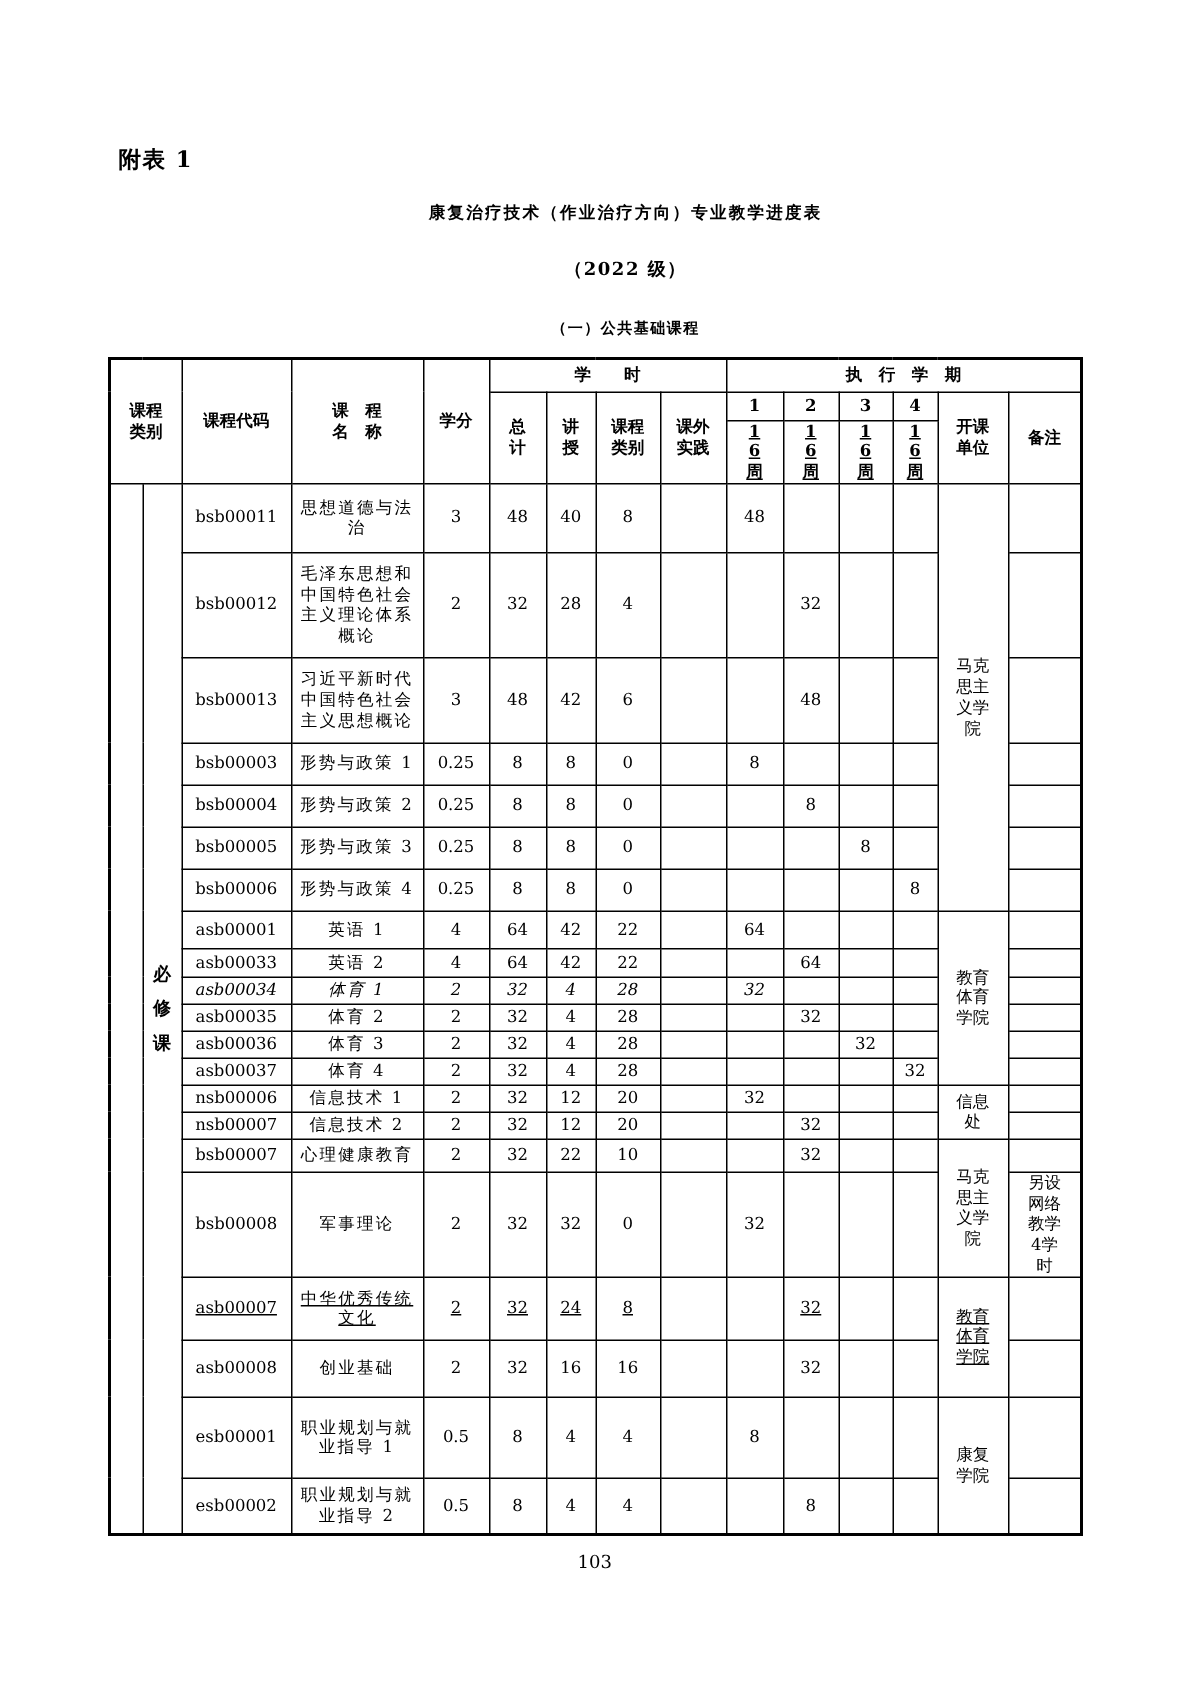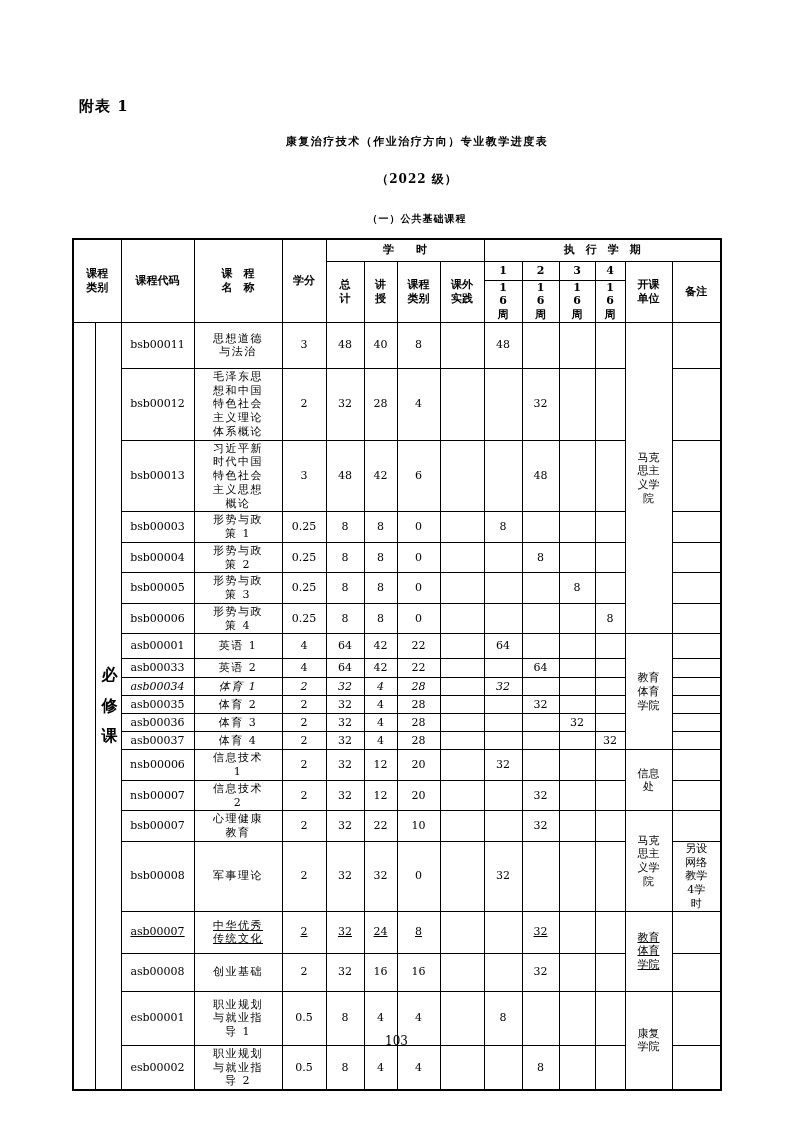--- a/index.html
+++ b/index.html
@@ -19,25 +19,25 @@
     border-collapse:collapse;table-layout:fixed;
     border:2px solid #000;
   }
   .sched th,.sched td{
     border:1px solid #000;padding:0;margin:0;
     text-align:center;vertical-align:middle;
     font-size:11px;line-height:1.25;overflow:hidden;
   }
   .sched th{font-weight:bold;}
   .sched td{font-weight:normal;}
-  .name-cell{text-align:right;padding:1px 14px !important;letter-spacing:1.5px;}
+  .name-cell{text-align:right;padding:1px 3px !important;letter-spacing:1.5px;}
   .wrap1{width:13px;margin:0 auto;word-break:break-all;}
   .wrap2{width:24px;margin:0 auto;word-break:break-all;}
-  .wrapW{width:15px;margin:0 auto;word-break:break-all;}
-  .vtext{width:13px;margin:0 auto;word-break:break-all;font-weight:bold;font-size:16px;line-height:1.9;}
+  .wrapW{width:15px;margin:0 auto;word-break:break-all;text-decoration:underline;}
+  .vtext{width:13px;margin:0 auto;word-break:break-all;font-weight:bold;font-size:12px;line-height:1.9;}
 </style>
 </head>
 <body>
 
 <div class="appendix">附表 1</div>
 <div class="doc-title">康复治疗技术（作业治疗方向）专业教学进度表</div>
 <div class="cohort">（2022 级）</div>
 <div class="section-title">（一）公共基础课程</div>
 
 <table class="sched">

